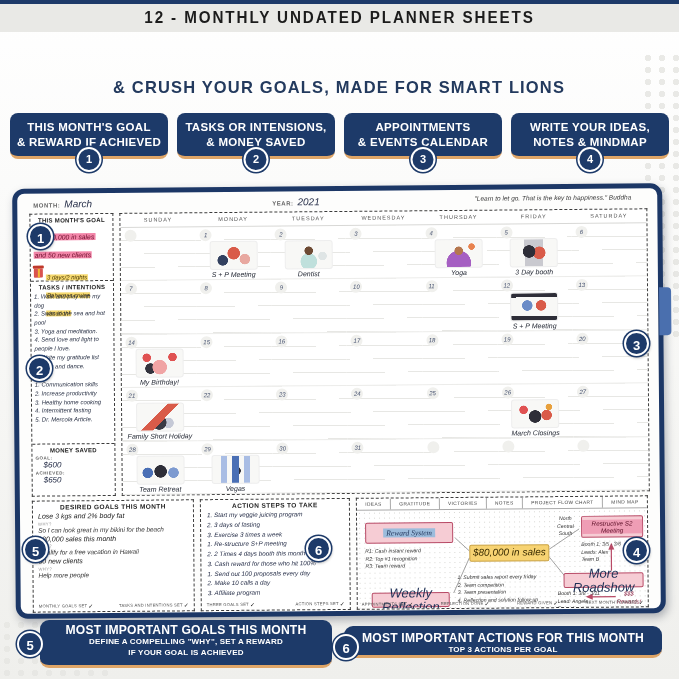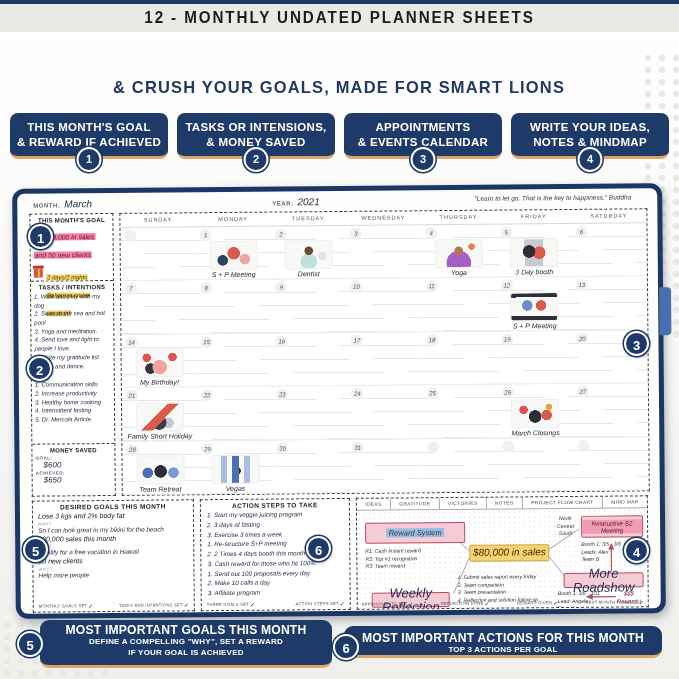--- a/index.html
+++ b/index.html
@@ -104,21 +104,21 @@
   
   .mmtabs{display:flex;height:11px;border-bottom:1px solid #aaa;}
   .mmtabs div{flex:auto;font-size:4.8px;letter-spacing:.4px;color:#444;text-align:center;line-height:11px;white-space:nowrap;padding:0 3px;}
   .mmtabs div + div{border-left:1px solid #aaa;}
   .mmbody{position:relative;height:98px;
     background-image:radial-gradient(#d8d8d4 .6px,transparent .8px);background-size:5px 5px;}
   .mmbody svg{position:absolute;left:0;top:0;}
   .node{position:absolute;border:1px solid #b84a66;background:#f6ccd4;border-radius:2px;
     display:flex;align-items:center;justify-content:center;text-align:center;box-sizing:border-box;}
   .node .hw{font-size:13px;color:#1d2f55;line-height:1.05;}
-  .node-reward{left:8px;top:12px;width:100px;height:21px;}
+  .node-reward{left:8px;top:12px;width:88px;height:21px;font-family:Liberation Serif, serif;}
   .node-reward .hlblue{background:#9cbcdc;padding:0 3px;font-size:7.5px;font-style:italic;color:#1d2f55;}
   .node-weekly{left:14px;top:82px;width:78px;height:15px;}
   .node-center{left:112px;top:35px;width:80px;height:17px;background:#f7d372;border:1px solid #c9a244;}
   .node-center .hw{font-size:10px;color:#3a2c00;}
   .node-restr{left:224px;top:7px;width:62px;height:22px;}
   .node-restr .hlrose{background:#ef9db5;font-size:6.3px;font-style:italic;color:#5c1028;line-height:1.15;padding:0 2px;}
   .node-road{left:206px;top:64px;width:80px;height:15px;}
   .mmlist{position:absolute;}
   .mmlist div{font-size:5.2px;font-style:italic;color:#333;line-height:1.45;white-space:nowrap;}
   .mml-r{left:8px;top:37px;}

